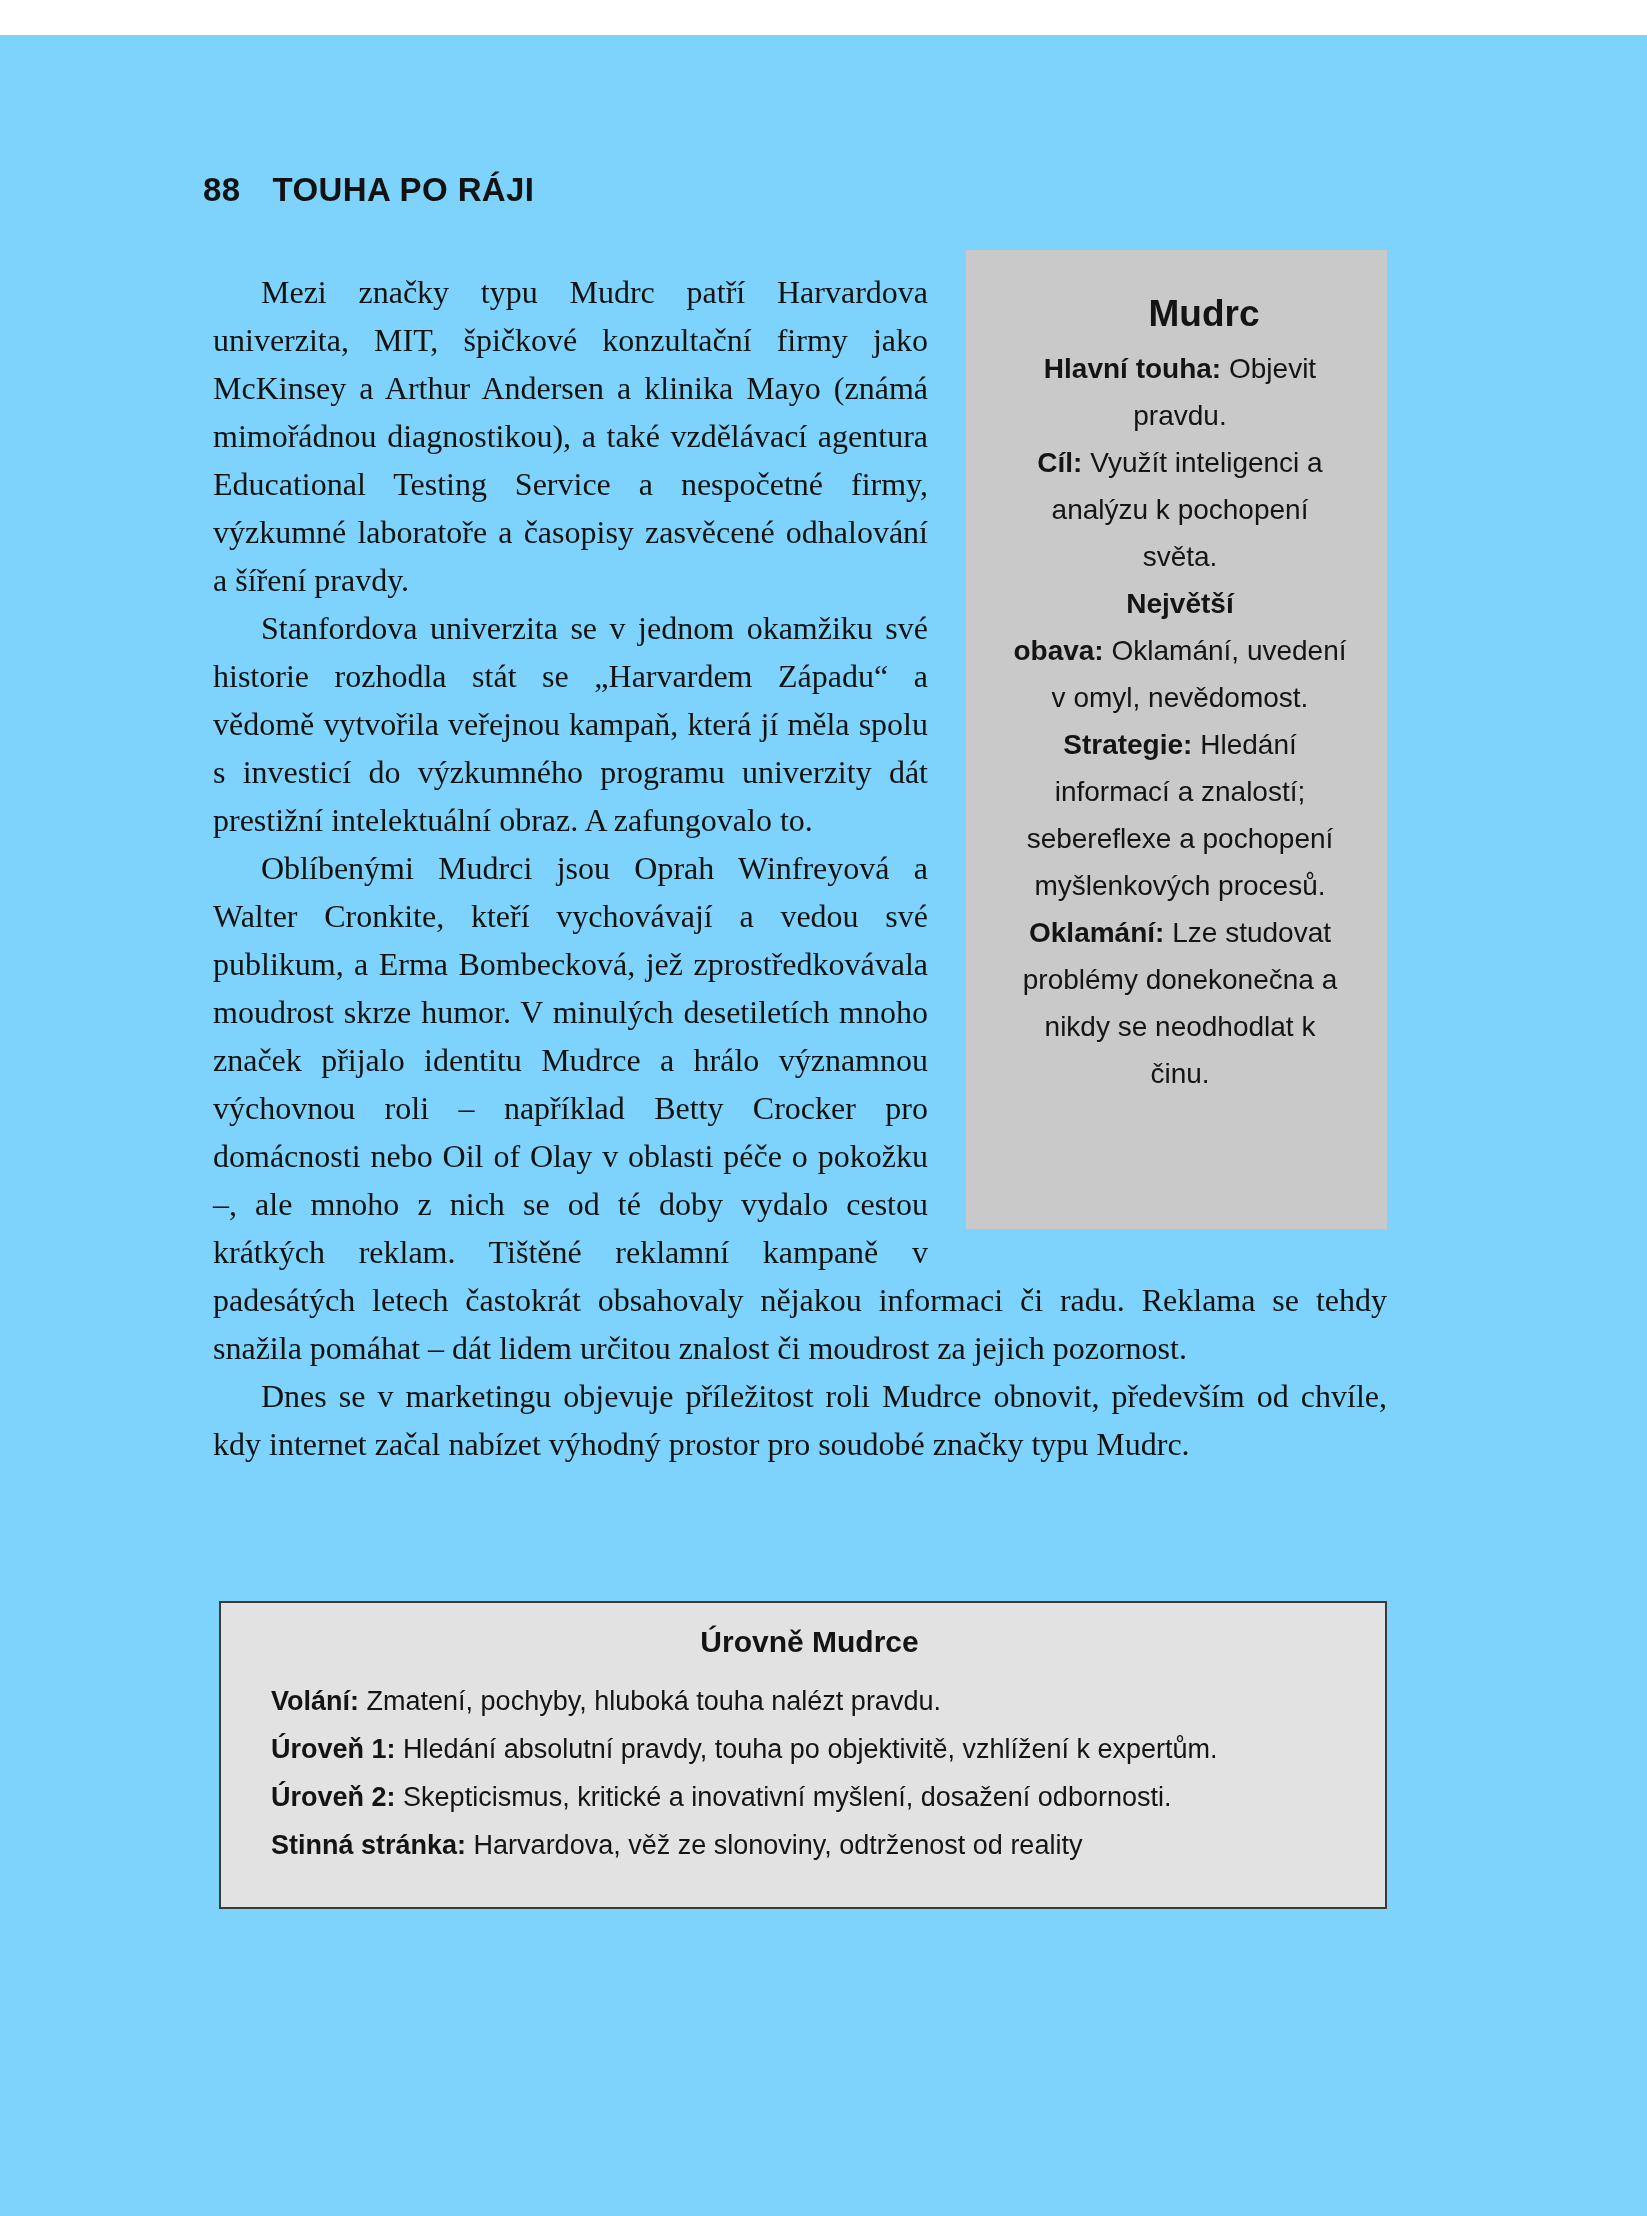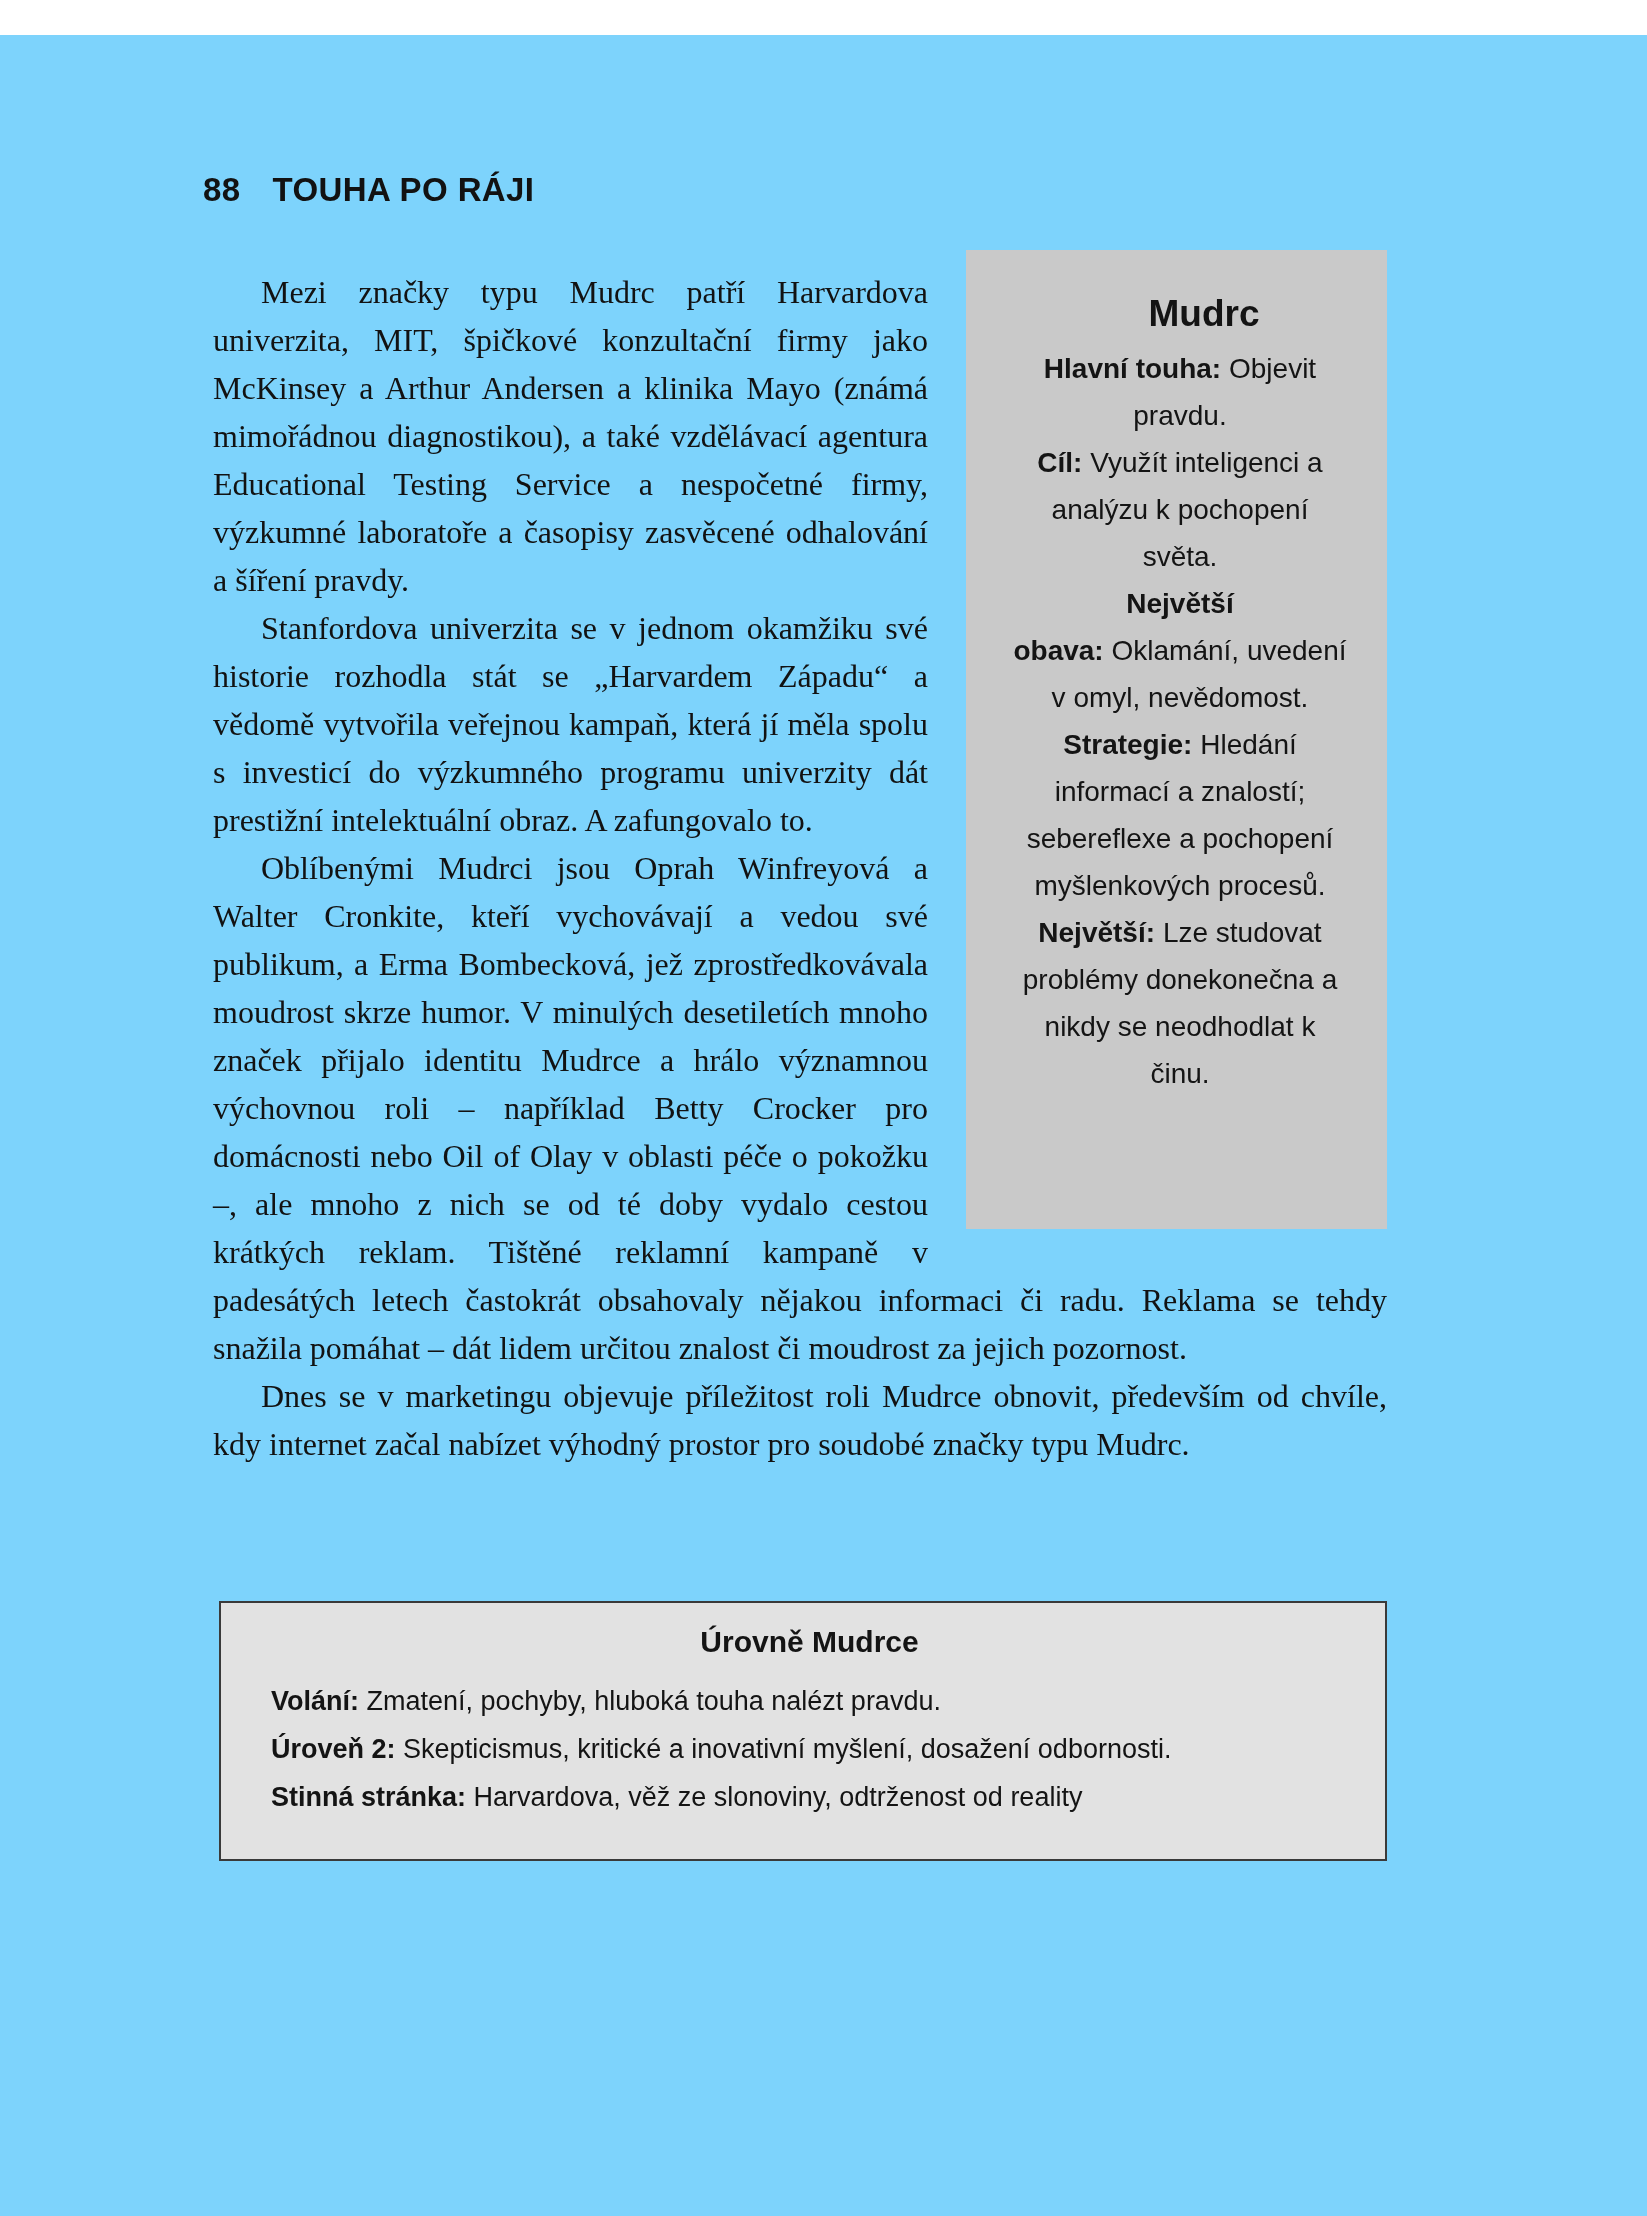--- a/index.html
+++ b/index.html
@@ -129,36 +129,39 @@
       <p class="entry">
         <span class="entry-label">Cíl:</span><span>Využít inteligenci a analýzu k pochopení světa.</span>
       </p>
       <p class="entry">
         <span class="entry-label">Největší obava:</span><span>Oklamání, uvedení v omyl, nevědomost.</span>
       </p>
       <p class="entry">
         <span class="entry-label">Strategie:</span><span>Hledání informací a znalostí; sebereflexe a pochopení myšlenkových procesů.</span>
       </p>
       <p class="entry">
-        <span class="entry-label">Největší:</span><span>Lze studovat problémy donekonečna a nikdy se neodhodlat k činu.</span>
+        <span class="entry-label">Oklamání:</span><span>Lze studovat problémy donekonečna a nikdy se neodhodlat k činu.</span>
       </p>
     </aside>
 
     <p>Mezi značky typu Mudrc patří Harvardova univerzita, MIT, špičkové konzultační firmy jako McKinsey a Arthur Andersen a klinika Mayo (známá mimořádnou diagnostikou), a také vzdělávací agentura Educational Testing Service a nespočetné firmy, výzkumné laboratoře a časopisy zasvěcené odhalování a šíření pravdy.</p>
     <p>Stanfordova univerzita se v jednom okamžiku své historie rozhodla stát se „Harvardem Západu“ a vědomě vytvořila veřejnou kampaň, která jí měla spolu s investicí do výzkumného programu univerzity dát prestižní intelektuální obraz. A zafungovalo to.</p>
     <p>Oblíbenými Mudrci jsou Oprah Winfreyová a Walter Cronkite, kteří vychovávají a vedou své publikum, a Erma Bombecková, jež zprostředkovávala moudrost skrze humor. V minulých desetiletích mnoho značek přijalo identitu Mudrce a hrálo významnou výchovnou roli – například Betty Crocker pro domácnosti nebo Oil of Olay v oblasti péče o pokožku –, ale mnoho z nich se od té doby vydalo cestou krátkých reklam. Tištěné reklamní kampaně v padesátých letech častokrát obsahovaly nějakou informaci či radu. Reklama se tehdy snažila pomáhat – dát lidem určitou znalost či moudrost za jejich pozornost.</p>
     <p>Dnes se v marketingu objevuje příležitost roli Mudrce obnovit, především od chvíle, kdy internet začal nabízet výhodný prostor pro soudobé značky typu Mudrc.</p>
   </div>
 
   <section class="levels-box">
     <p class="box-title">Úrovně Mudrce</p>
     <p class="entry">
       <span class="entry-label">Volání:</span><span>Zmatení, pochyby, hluboká touha nalézt pravdu.</span>
     </p>
     <p class="entry">
+      <span class="entry-label">Úroveň 1:</span><span>Hledání absolutní pravdy, touha po objektivitě, vzhlížení k expertům.</span>
+    </p>
+    <p class="entry">
       <span class="entry-label">Úroveň 2:</span><span>Skepticismus, kritické a inovativní myšlení, dosažení odbornosti.</span>
     </p>
     <p class="entry">
       <span class="entry-label">Stinná stránka:</span><span>Harvardova, věž ze slonoviny, odtrženost od reality</span>
     </p>
   </section>
 
 </div>
 
 

